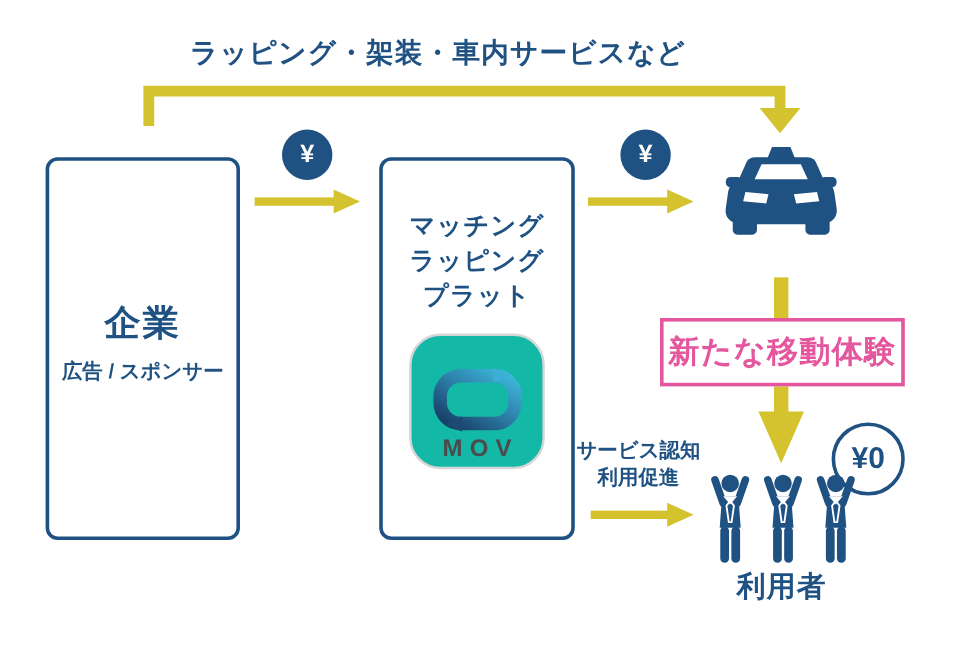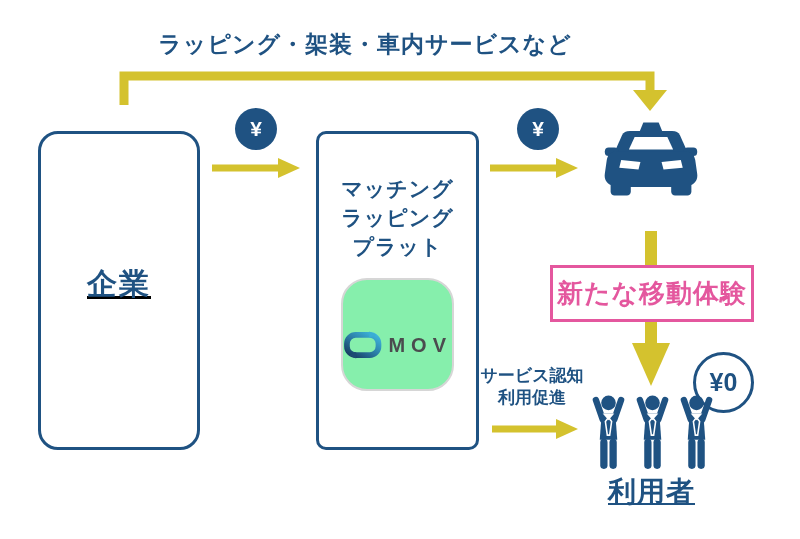--- a/index.html
+++ b/index.html
@@ -23,25 +23,24 @@
     left: 85px; top: 29px; width: 560px;
     font-size: 23px; letter-spacing: 1px;
   }
 
   
   #top-connector { left: 116px; top: 64px; }
 
   
   #company-box {
     left: 38px; top: 131px; width: 162px; height: 319px;
-    border: 3px solid #1f5282; border-radius: 20px;
+    border: 3px solid #1f5282; border-radius: 10px;
     background: #fff;
     display: flex; flex-direction: column; justify-content: center; align-items: center;
     padding-bottom: 12px;
-    text-decoration: underline;
   }
   #company-title { font-size: 30px; letter-spacing: 2px; }
   #company-subtitle { font-size: 17px; margin-top: 8px; }
 
   
   .yen-badge {
     width: 42px; height: 42px; border-radius: 50%;
     background: #1f5282; color: #ffffff;
     font-size: 21px; font-weight: bold;
     display: flex; align-items: center; justify-content: center;
@@ -60,22 +59,22 @@
     border: 3px solid #1f5282; border-radius: 10px;
     background: #fff;
     display: flex; flex-direction: column; align-items: center;
     padding-top: 40px;
   }
   .platform-line { font-size: 21px; line-height: 29px; letter-spacing: 1px; }
   #mov-app-icon {
     margin-top: 17px;
     width: 113px; height: 113px;
     border: 2px solid #d6d6d6; border-radius: 26px;
-    background: #86efac;
-    display: flex; align-items: center; justify-content: center;
+    background: #14b8a6;
+    display: flex; flex-direction: column; align-items: center; justify-content: center;
     padding-top: 20px;
   }
   #mov-wordmark {
     font-size: 20px; font-weight: bold; color: #4b4b4e;
     letter-spacing: 6px; margin-top: 1px; margin-left: 6px;
   }
 
   
   #taxi-icon { left: 601px; top: 119px; }
   #operator-label { left: 566px; top: 198px; width: 170px; font-size: 21px; }
@@ -93,36 +92,37 @@
   #promo-label { left: 468px; top: 365px; width: 128px; font-size: 17px; line-height: 22px; }
 
   
   #price-badge {
     left: 693px; top: 352px; width: 61px; height: 61px;
     border: 3px solid #1f5282; border-radius: 50%; background: #fff;
     display: flex; align-items: center; justify-content: center;
     color: #1f5282; font-weight: bold; font-size: 25px; z-index: 1;
   }
   #people-group { left: 591px; top: 394px; display: flex; gap: 9px; z-index: 2; }
-  #users-label { left: 584px; top: 473px; width: 135px; font-size: 28px; letter-spacing: 1px; text-decoration: underline; }
+  #users-label { left: 584px; top: 473px; width: 135px; font-size: 24px; letter-spacing: 1px; }
 </style>
 </head>
 <body>
 
 <div id="stage">
 
   <div id="top-label" class="abs blue-text center">ラッピング・架装・車内サービスなど</div>
 
   <svg id="top-connector" class="abs" width="560" height="50" viewBox="0 0 560 50">
     <path d="M8,41 V12 H534 V27" fill="none" stroke="#d4c22e" stroke-width="9"></path>
     <polygon points="517,26 551,26 534,47" fill="#d4c22e"></polygon>
   </svg>
 
   <div id="company-box" class="abs">
     <div id="company-title" class="blue-text">企業</div>
+    <div id="company-subtitle" class="blue-text">広告 / スポンサー</div>
   </div>
 
   <div id="yen-badge-1" class="abs yen-badge">¥</div>
 
   <svg id="arrow-company-platform" class="abs" width="88" height="22" viewBox="0 0 88 22">
     <rect x="0" y="7.5" width="68" height="7" fill="#d4c22e"></rect>
     <polygon points="66,1 88,11 66,21" fill="#d4c22e"></polygon>
   </svg>
 
   <div id="platform-box" class="abs">

